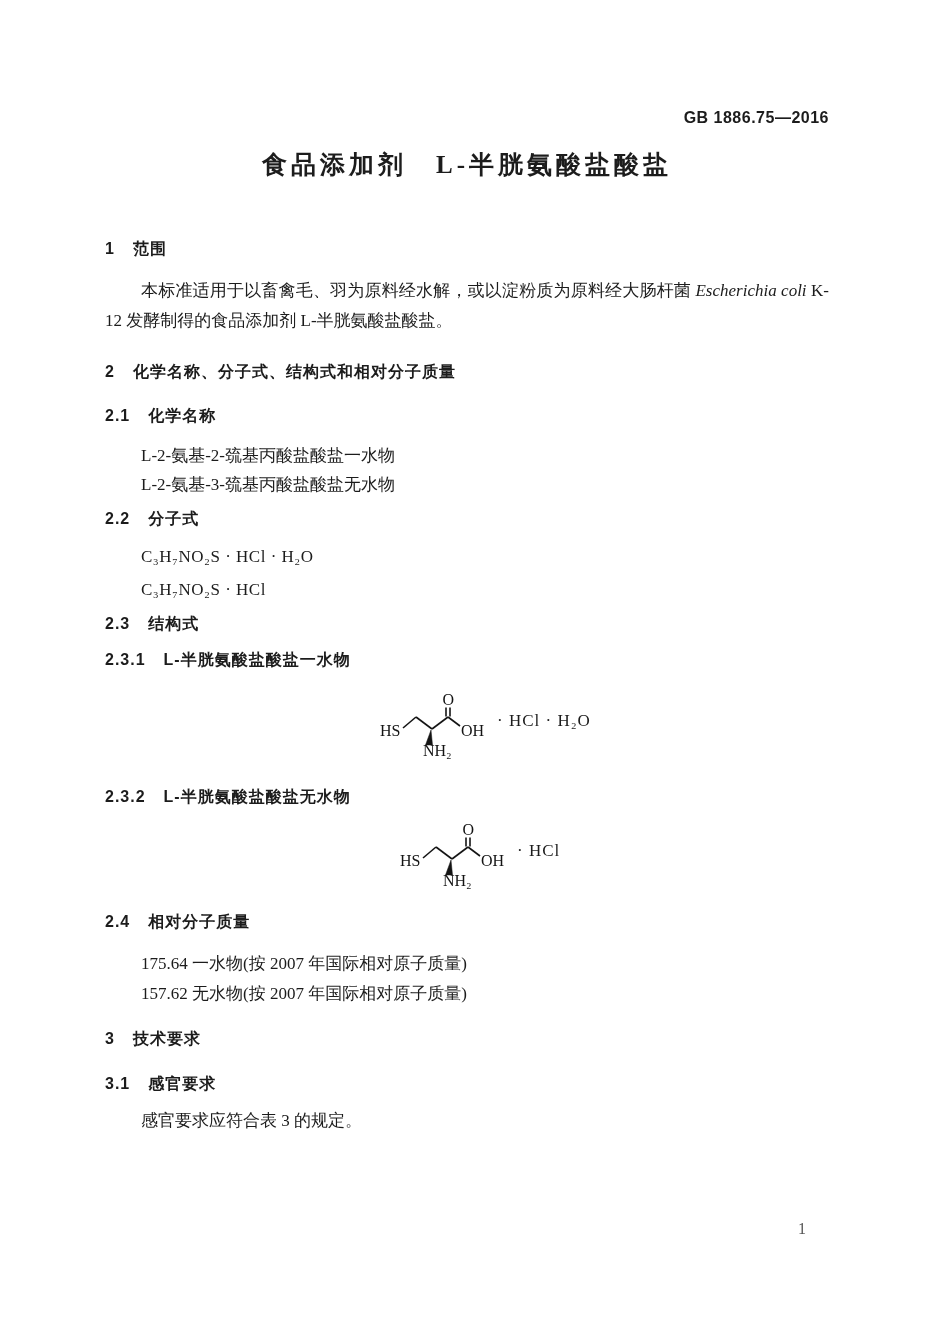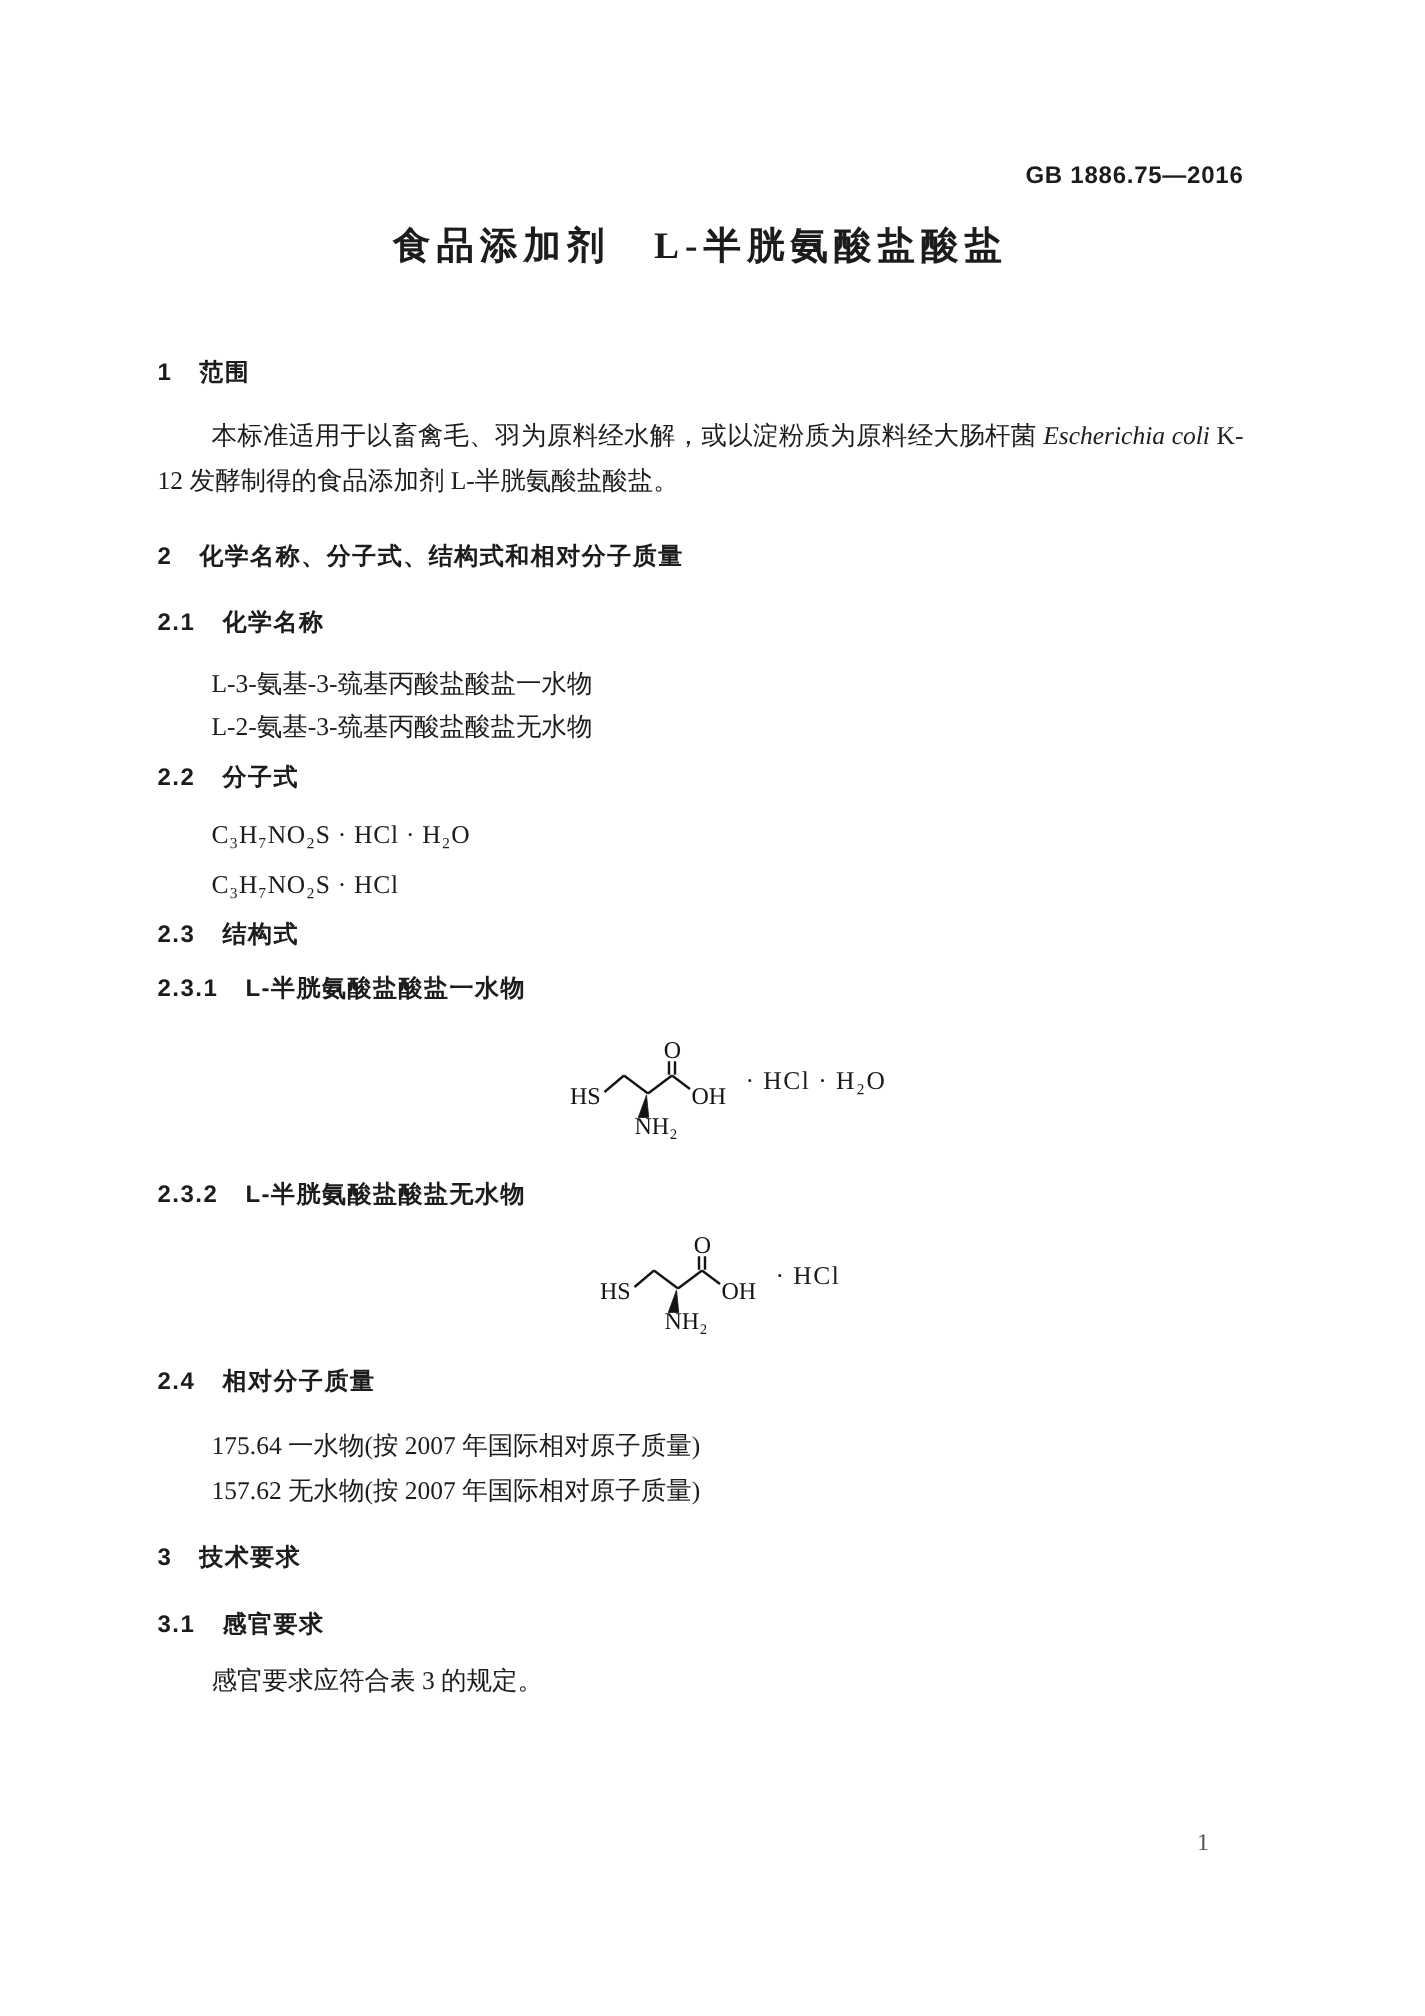--- a/index.html
+++ b/index.html
@@ -108,21 +108,21 @@
   <div class="h h-s2">
     <span class="num">2</span>
     <span>化学名称、分子式、结构式和相对分子质量</span>
   </div>
 
   <div class="h h-s21">
     <span class="num">2.1</span>
     <span>化学名称</span>
   </div>
   <div class="lines-tight indent">
-    <div>L-3-氨基-3-巯基丙酸盐酸盐一水物</div>
+    <div>L-2-氨基-2-巯基丙酸盐酸盐一水物</div>
     <div>L-2-氨基-3-巯基丙酸盐酸盐无水物</div>
   </div>
 
   <div class="h h-s22">
     <span class="num">2.2</span>
     <span>分子式</span>
   </div>
   <div class="lines-form indent">
     <div>C₃H₇NO₂S · HCl · H₂O</div>
     <div>C₃H₇NO₂S · HCl</div>

